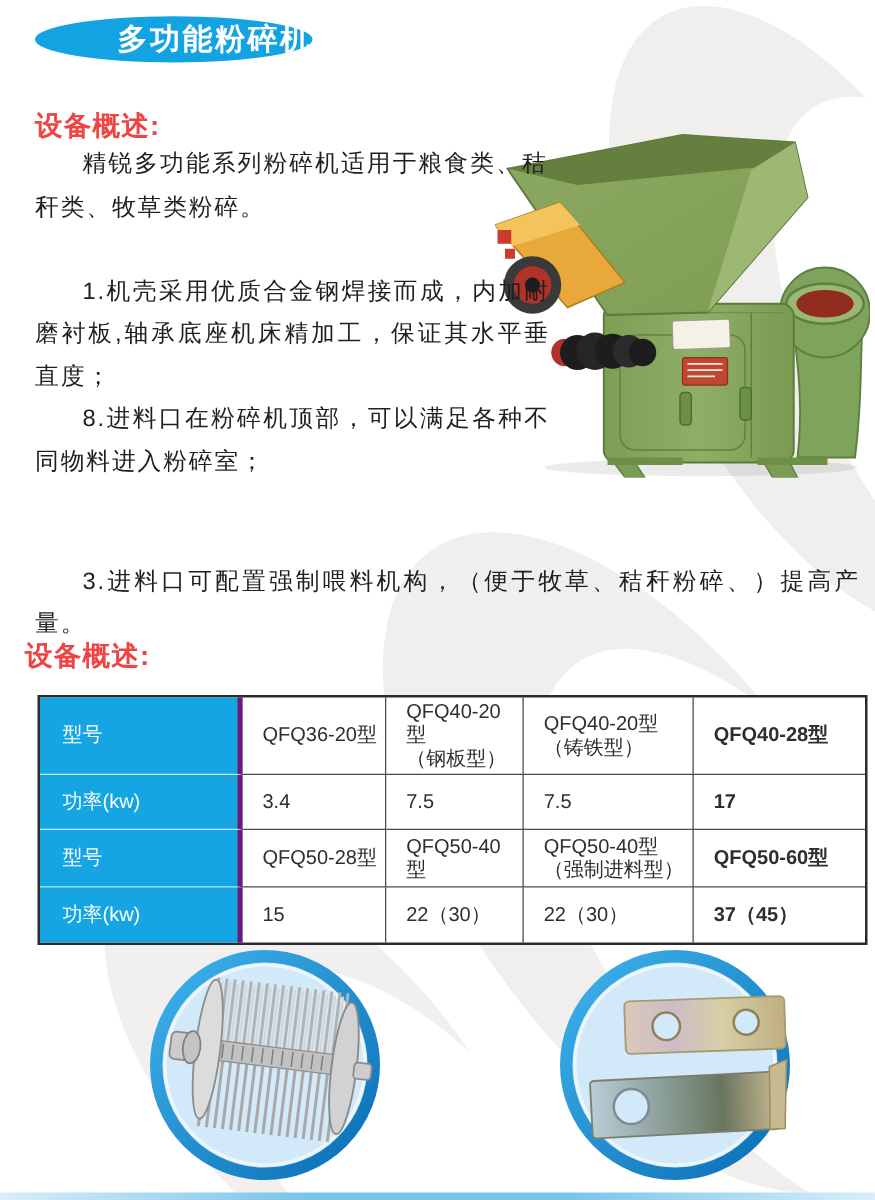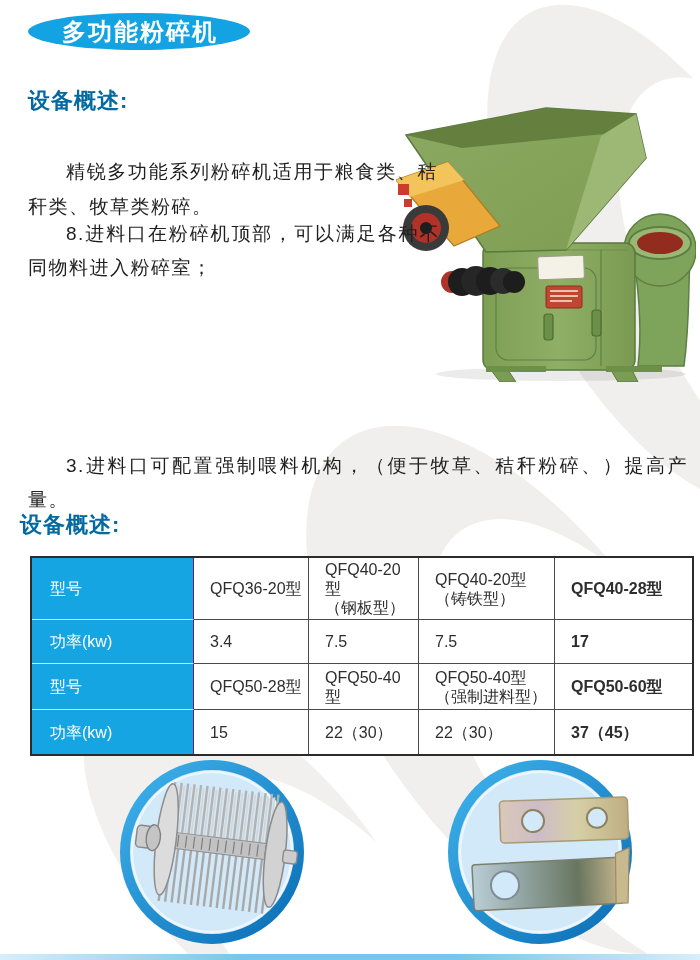--- a/index.html
+++ b/index.html
@@ -10,46 +10,46 @@
     color:#1f1f1f;
   }
   .abs{position:absolute;}
   
   #watermark{position:absolute;inset:0;z-index:0;pointer-events:none;}
   
   #banner{
     left:28px;top:13px;width:222px;height:37px;z-index:2;
     background:#14a3e2;border-radius:50%;
     color:#fff;font-weight:bold;font-size:24px;letter-spacing:2px;
-    line-height:37px;text-align:left;padding-left:34px;box-sizing:border-box;
+    line-height:37px;text-align:right;padding-left:34px;box-sizing:border-box;
   }
   .h-sec{
-    z-index:2;font-size:22px;font-weight:bold;color:#0369a1;letter-spacing:1px;
+    z-index:2;font-size:22px;font-weight:bold;color:#ef4444;letter-spacing:1px;
   }
   .bodytext{
     z-index:2;font-size:19px;line-height:34px;letter-spacing:1.5px;
     text-align:justify;color:#1f1f1f;
   }
   .bodytext p{margin:0;text-indent:2em;}
-  #overview-body{line-height:35px;margin-top:40px;}
+  #overview-body{line-height:35px;}
   
   #params-table{
     z-index:2;border:2px solid #2b2b2b;border-spacing:0;table-layout:fixed;
     width:660px;background:#fff;
   }
   #params-table td{
     border-right:1px solid #4a4a4a;border-bottom:1px solid #4a4a4a;
     font-size:16px;vertical-align:middle;padding:2px 6px 2px 16px;
     white-space:pre-line;line-height:19px;color:#2e2e2e;box-sizing:border-box;
   }
   #params-table td:last-child{border-right:none;font-weight:bold;}
   #params-table tr:last-child td{border-bottom:none;}
   #params-table td.lbl{
     background:#16a5e3;color:#ffffff;padding-left:18px;
-    border-right:1px solid #701a75;border-bottom-color:#c4eafb;
+    border-right:4px solid #701a75;border-bottom-color:#c4eafb;
   }
   #params-table tr:last-child td.lbl{border-bottom:none;}
   #params-table tr.r1{height:44px;} #params-table tr.r2{height:44px;}
   #params-table tr.r3{height:46px;} #params-table tr.r4{height:44px;}
   
   .circ{z-index:2;width:190px;height:190px;}
   
   #bottom-strip{
     left:0;bottom:0;width:700px;height:6px;z-index:1;
     background:linear-gradient(90deg,#d8eefb 0%,#79c4ea 35%,#79c4ea 65%,#d8eefb 100%);
@@ -73,20 +73,21 @@
   <div id="banner" class="abs">
     <span>多功能粉碎机</span>
   </div>
 
   <div class="abs h-sec" style="left:28px;top:86px;">设备概述:</div>
   <div class="abs bodytext" id="overview-body" style="left:28px;top:114px;width:410px;">
     <p>精锐多功能系列粉碎机适用于粮食类、秸秆类、牧草类粉碎。</p>
   </div>
 
   <div class="abs bodytext" style="left:28px;top:217px;width:412px;">
+    <p>1.机壳采用优质合金钢焊接而成，内加耐磨衬板,轴承底座机床精加工，保证其水平垂直度；</p>
     <p>8.进料口在粉碎机顶部，可以满足各种不同物料进入粉碎室；</p>
   </div>
   <div class="abs bodytext" style="left:28px;top:449px;width:660px;">
     <p>3.进料口可配置强制喂料机构，（便于牧草、秸秆粉碎、）提高产量。</p>
   </div>
 
   <svg class="abs" style="left:396px;top:100px;z-index:1;" width="300" height="282" viewBox="0 0 300 282">
     <defs>
       <linearGradient id="bodyG" x1="0" y1="0" x2="1" y2="0">
         <stop offset="0" stop-color="#7d9f54"></stop>

